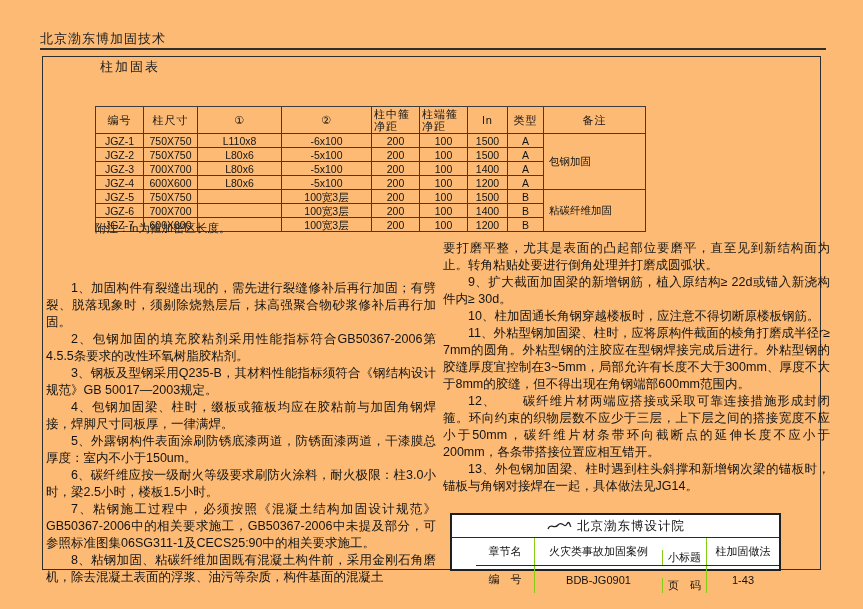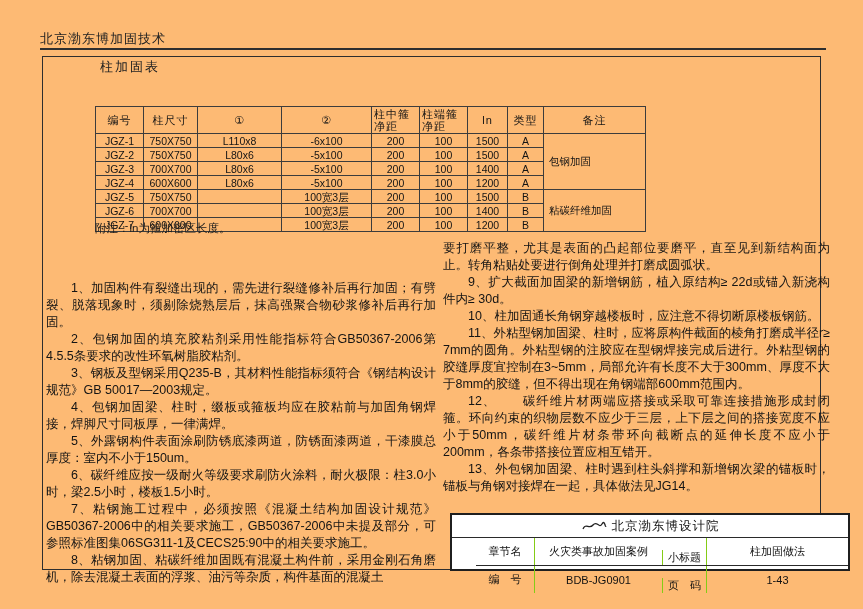--- a/index.html
+++ b/index.html
@@ -28,21 +28,21 @@
 
   .table-note{position:absolute;left:95px;top:221px;font-size:11.5px;color:#1b1b1b;}
 
   .notes-col{position:absolute;top:240px;width:390px;font-size:12.5px;line-height:17px;text-align:justify;color:#141414;}
   .notes-col p{margin:0;text-indent:2em;}
   .notes-left{left:46px;margin-top:40px;}
   .notes-right{left:443px;width:387px;}
   .notes-right p.continuation{text-indent:0;}
 
   .title-block{
-    position:absolute;left:450px;top:513px;width:400px;height:58px;
+    position:absolute;left:450px;top:513px;width:331px;height:58px;
     border:2px solid #1f1f1f;box-sizing:border-box;background:#fff;
   }
   .tb-company-row{
     height:22px;border-bottom:1.5px solid #2a2a2a;display:flex;align-items:center;justify-content:center;
     font-size:12.5px;letter-spacing:1px;color:#111;
   }
   .tb-logo{display:inline-block;margin-right:5px;line-height:0;}
   .tb-grid{display:flex;flex-direction:column;height:32px;padding-left:24px;}
   .tb-row{display:flex;flex:1;}
   .tb-row + .tb-row{border-top:1px solid #2a2a2a;}

